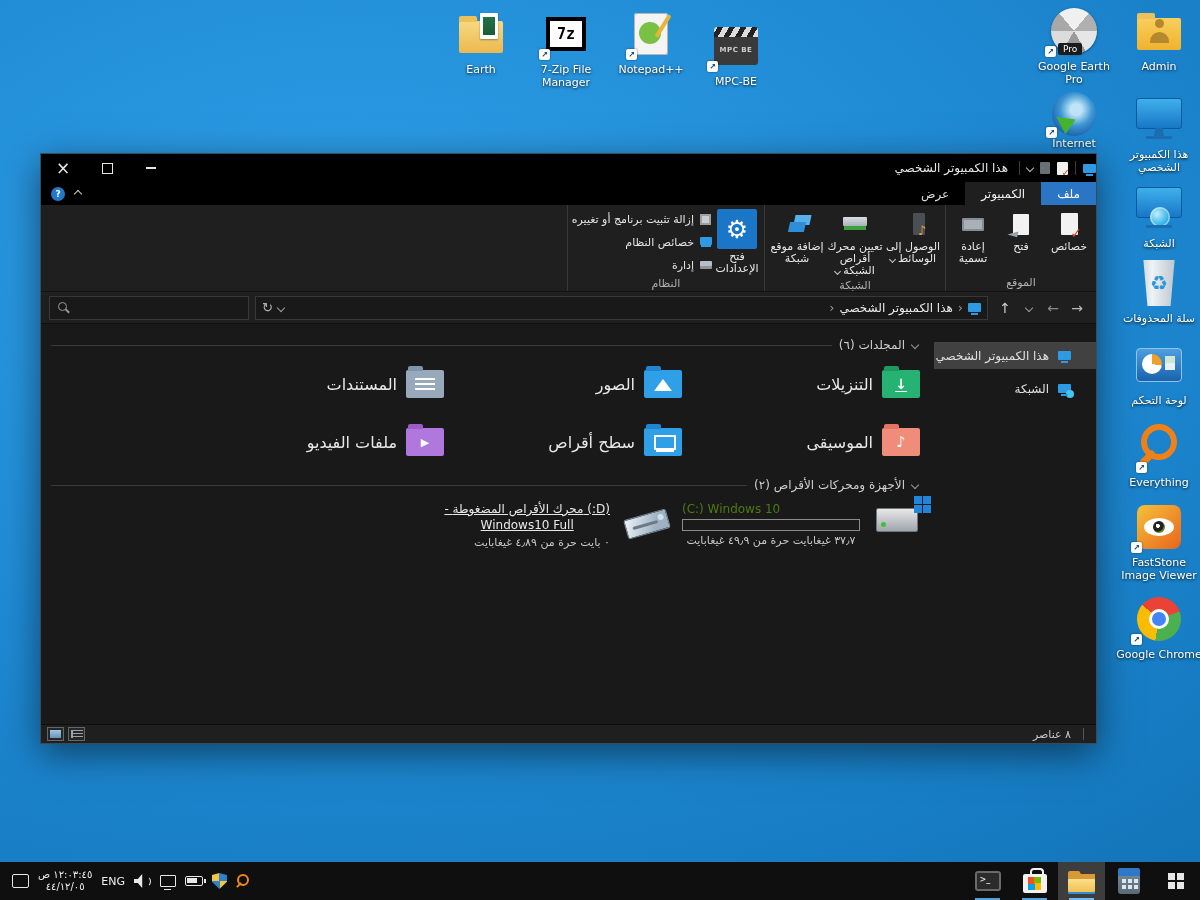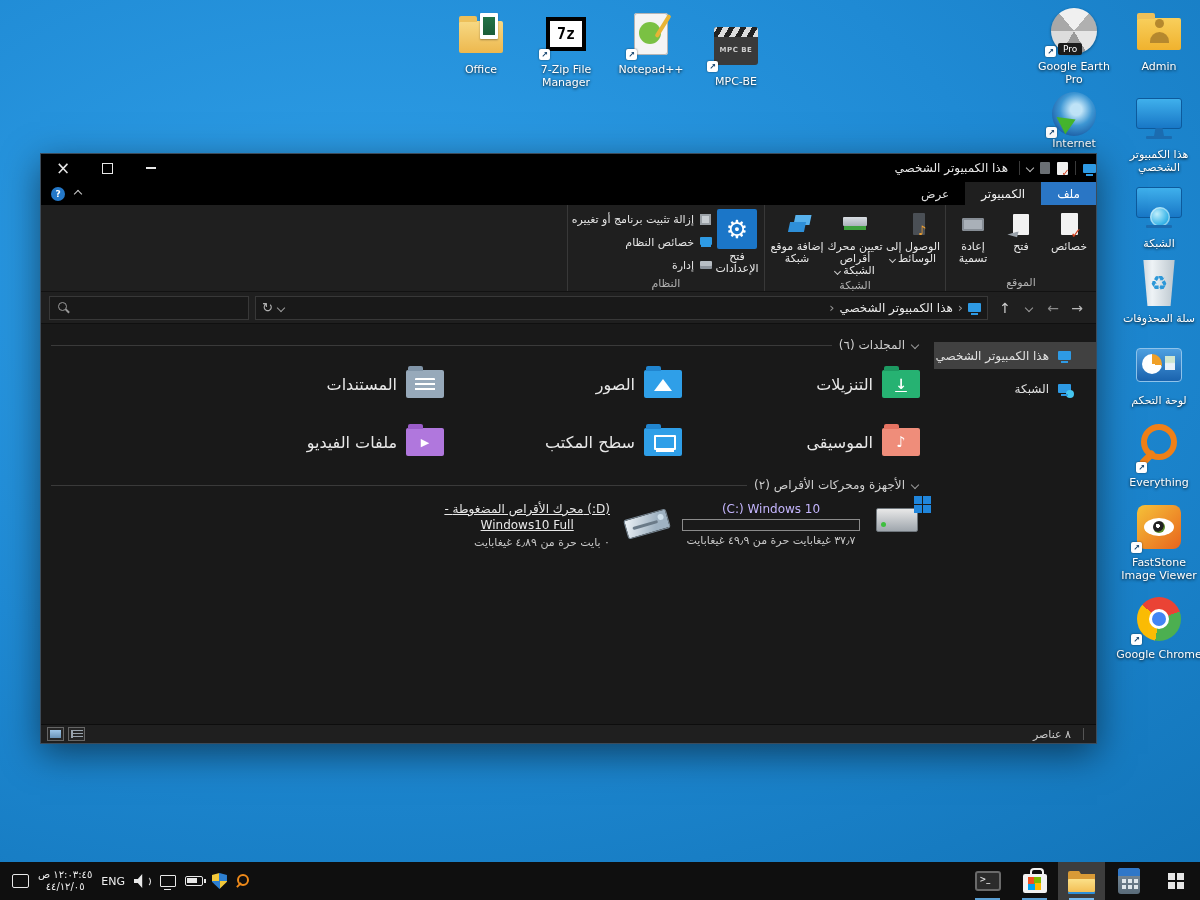--- a/index.html
+++ b/index.html
@@ -176,21 +176,21 @@
   .dtile.c { width:240px; }
   .dtile.d { width:300px; }
   .dicon { width:54px; display:flex; justify-content:center; padding-top:6px; position:relative; flex:0 0 auto; }
   .hdd { width:42px; height:24px; background:linear-gradient(#e8e8e8,#9fa6ad); border:1px solid #6f767c; border-radius:2px; position:relative; }
   .hdd::before { content:""; position:absolute; left:4px; bottom:4px; width:5px; height:5px; border-radius:50%; background:#3fbf3f; }
   .wflag { position:absolute; right:2px; top:-6px; width:8px; height:8px; background:#2086dc; box-shadow:9px 0 #2086dc,0 9px #2086dc,9px 9px #2086dc; }
   .cdd { width:44px; height:20px; background:linear-gradient(115deg,#eef3f7,#9fb2c2 70%); border:1px solid #7d8d9a; border-radius:3px; transform:rotate(-16deg); position:relative; margin-top:6px; }
   .cdd::before { content:""; position:absolute; left:6px; top:8px; right:10px; height:3px; background:#6a7a88; border-radius:2px; }
   .cdd::after  { content:""; position:absolute; right:3px; top:3px; width:6px; height:6px; border-radius:50%; background:#cfe0ec; }
   .dinfo { display:flex; flex-direction:column; gap:3px; }
-  .dname { direction:ltr; font-size:12px; color:#c4b5fd; text-align:center; }
+  .dname { direction:ltr; font-size:12px; color:#4d7c0f; text-align:left; }
   .dbar { width:178px; height:12px; border:1px solid #8b8b8b; background:#1a1a1a; direction:rtl; }
   .dbar .fill { height:100%; background:#4166c9; }
   .dfree { direction:ltr; font-size:11px; color:#c8c8c8; text-align:center; }
   .dname2 { direction:ltr; font-size:12px; color:#e8e8e8; text-align:right; line-height:15px;text-decoration:underline; }
 
   .sidebar { width:162px; direction:rtl; padding-top:18px; flex:0 0 auto; }
   .sitem { height:27px; display:flex; align-items:center; gap:8px; padding-right:24px; font-size:12px; color:#e0e0e0; margin-bottom:6px; }
   .sitem.sel { background:#414141; }
   .sic { width:15px; display:flex; justify-content:center; flex:0 0 auto; }
   .star::before { content:"★"; color:#3fa9e8; font-size:13px; }
@@ -254,21 +254,21 @@
 <body>
 
 <div>
 
   <div class="dico" style="left:438px;top:8px">
     <div class="dig">
         <span class="fold">
           <span class="odoc"></span>
         </span>
       </div>
-    <div class="dlb">Office</div>
+    <div class="dlb">Earth</div>
   </div>
   <div class="dico" style="left:523px;top:8px">
     <div class="dig">
         <span class="z7">
           <b>7z</b>
         </span>
         <span class="sc" style="left:16px;bottom:0"></span>
       </div>
     <div class="dlb">7-Zip File Manager</div>
   </div>
@@ -498,21 +498,21 @@
         <div class="ftile">
           <span class="fic fi-doc"></span>
           <span class="flabel">المستندات</span>
         </div>
         <div class="ftile">
           <span class="fic fi-mus"></span>
           <span class="flabel">الموسيقى</span>
         </div>
         <div class="ftile">
           <span class="fic fi-dsk"></span>
-          <span class="flabel">سطح المكتب</span>
+          <span class="flabel">سطح أقراص</span>
         </div>
         <div class="ftile">
           <span class="fic fi-vid"></span>
           <span class="flabel">ملفات الفيديو</span>
         </div>
       </div>
 
       <div class="shead">
         <span class="chv"></span>
         <span>الأجهزة ومحركات الأقراص (٢)</span>

